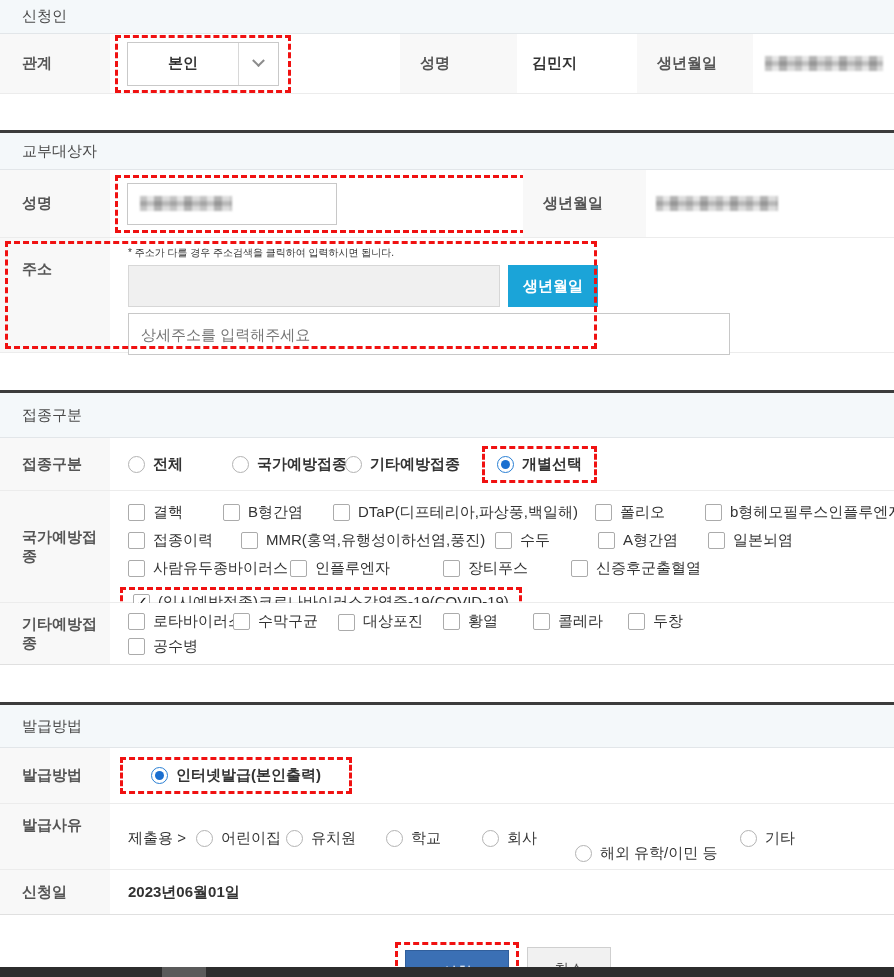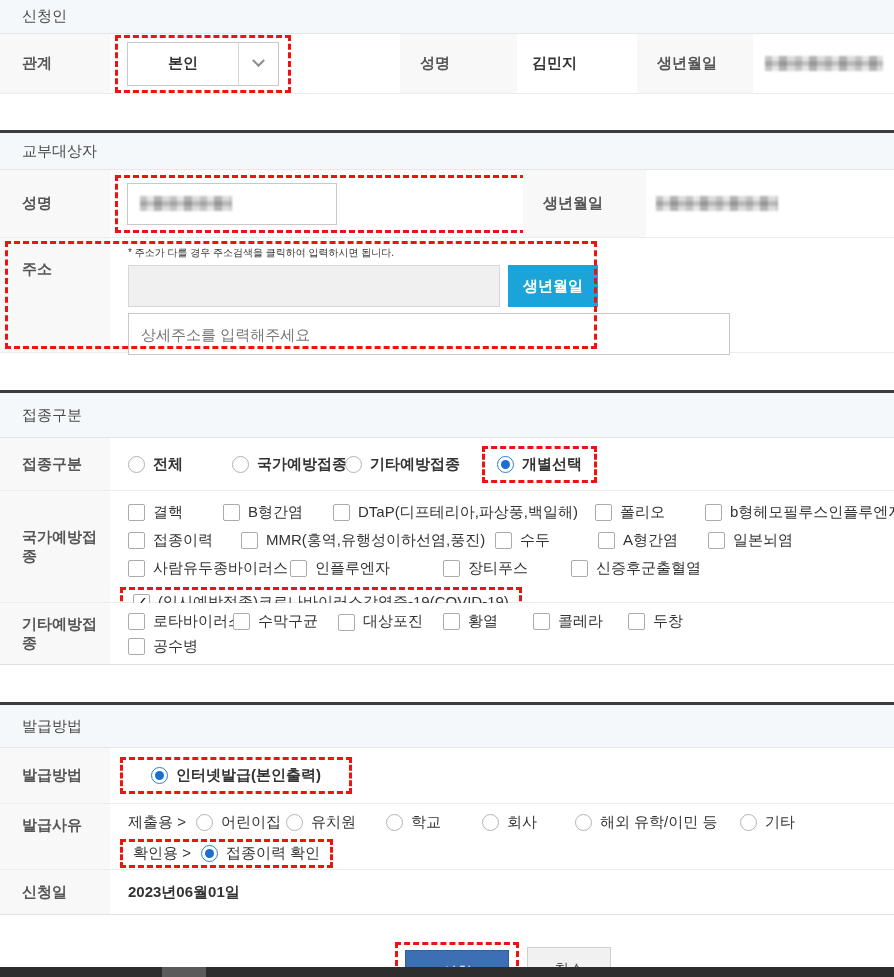--- a/index.html
+++ b/index.html
@@ -289,21 +289,21 @@
               <span class="txt">유치원</span>
             </span>
           <span class="opt" style="width:96px;">
               <span class="radio"></span>
               <span class="txt">학교</span>
             </span>
           <span class="opt" style="width:93px;">
               <span class="radio"></span>
               <span class="txt">회사</span>
             </span>
-          <span class="opt" style="width:165px;">
+          <span class="opt" style="width:165px;margin-top:31px;">
               <span class="radio"></span>
               <span class="txt">해외 유학/이민 등</span>
             </span>
           <span class="opt">
               <span class="radio"></span>
               <span class="txt">기타</span>
             </span>
         </div>
         <div class="chk-line" style="margin-left:-8px;">
           <span class="hl" style="padding:2px 10px;">

